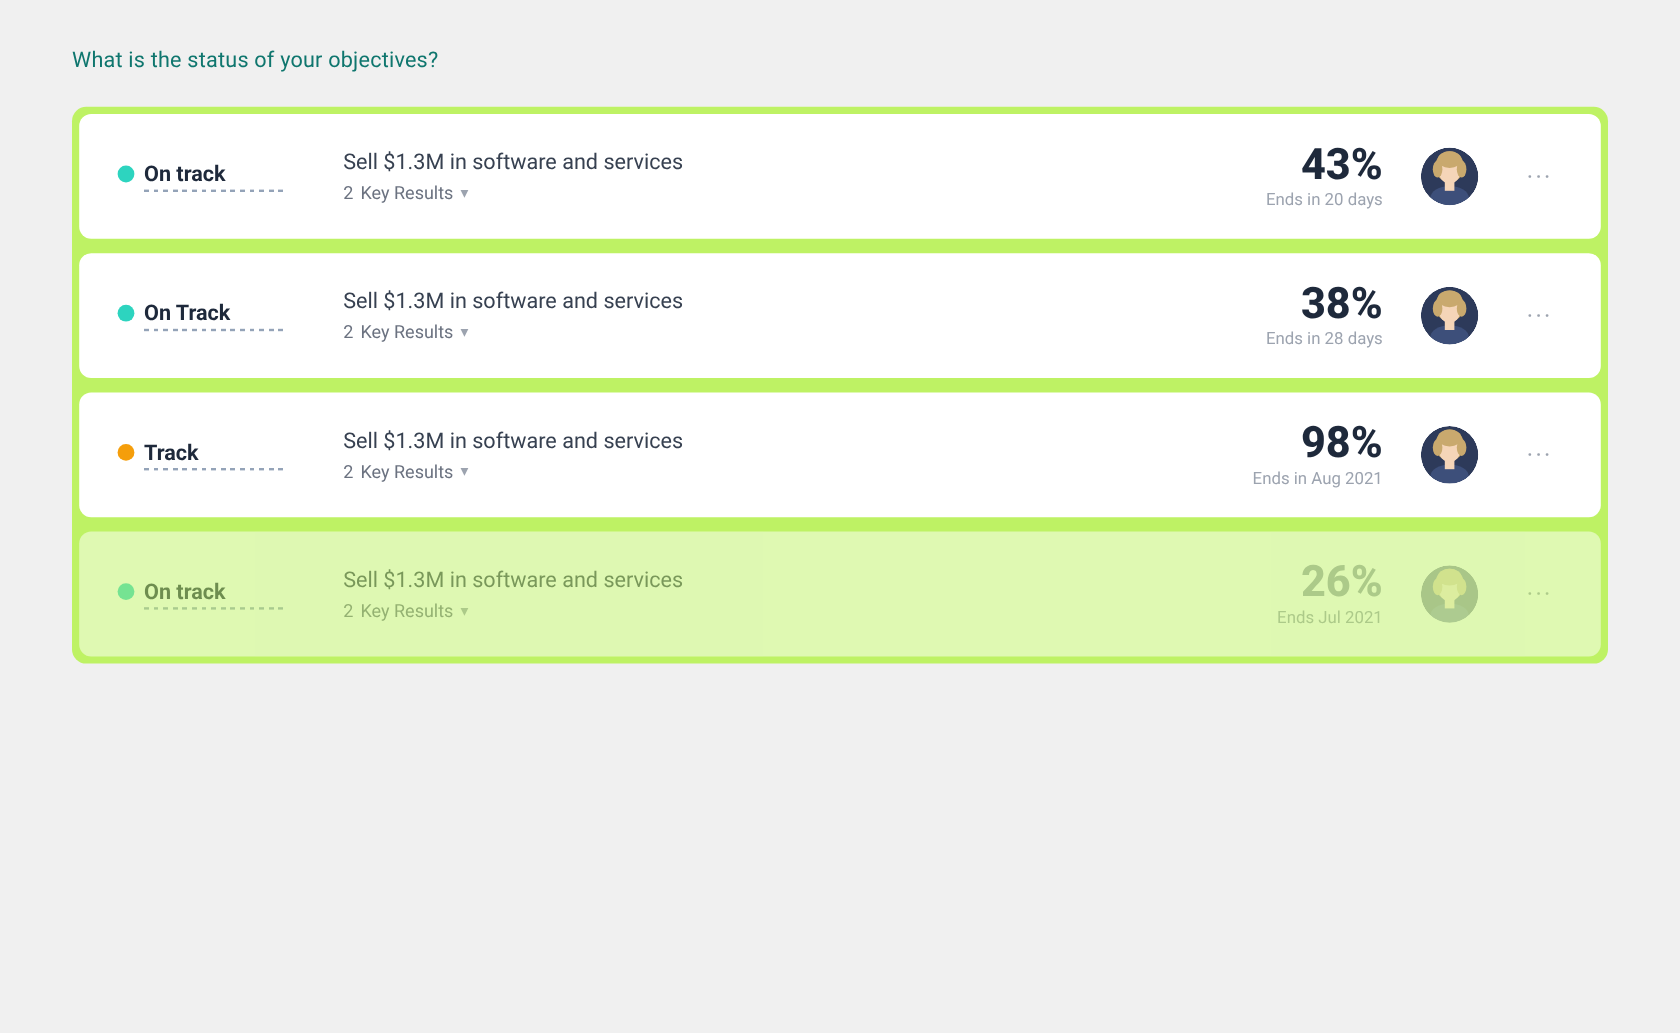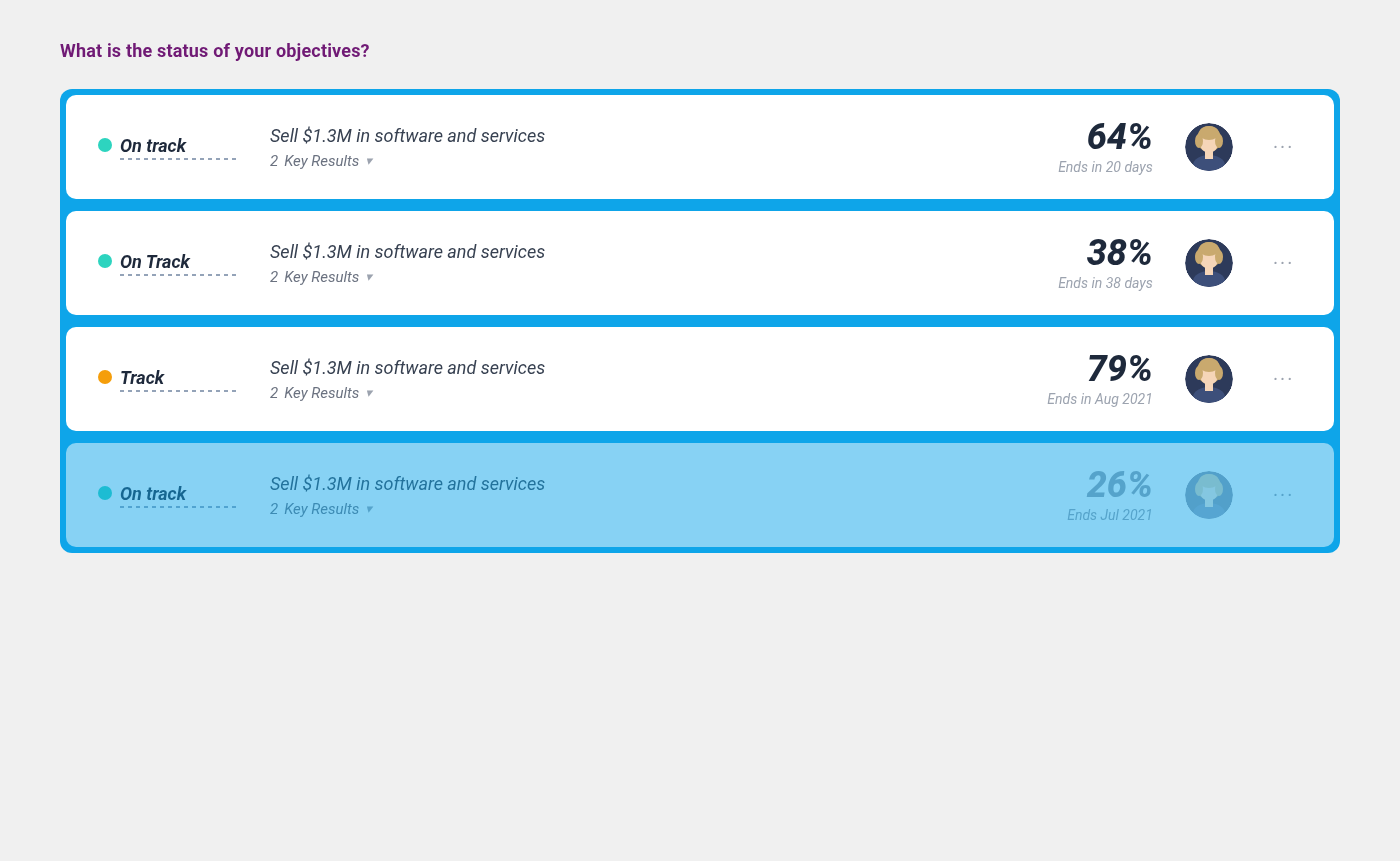--- a/index.html
+++ b/index.html
@@ -17,35 +17,34 @@
       justify-content: center;
       padding: 40px 60px;
     }
 
     .page-container {
       width: 100%;
       max-width: 1280px;
     }
 
     .page-title {
-      color: #701a75;
+      color: #0f766e;
       font-size: 18px;
-      font-weight: 700;
+      font-weight: 400;
       margin-bottom: 28px;
       letter-spacing: 0.01em;
     }
 
     .objectives-list {
       display: flex;
       flex-direction: column;
       gap: 0;
-      background: #0ea5e9;
+      background: #bef264;
       border-radius: 12px;
       overflow: hidden;
-      font-style: italic;
     }
 
     .objective-card {
       background: #ffffff;
       margin: 6px;
       border-radius: 10px;
       padding: 24px 32px;
       display: flex;
       align-items: center;
       gap: 32px;
@@ -101,20 +100,21 @@
       margin-top: 2px;
       margin-left: 22px;
       width: calc(100% - 22px);
     }
 
     .objective-info {
       flex: 1;
       display: flex;
       flex-direction: column;
       gap: 6px;
+      margin-left: 16px;
     }
 
     .objective-title {
       font-size: 18px;
       color: #374151;
       font-weight: 400;
     }
 
     .key-results-row {
       display: flex;
@@ -200,21 +200,21 @@
     <div class="objective-info">
       <span class="objective-title">Sell $1.3M in software and services</span>
       <div class="key-results-row">
         <span class="key-results-count">2</span>
         <span class="key-results-label">Key Results</span>
         <span class="chevron-icon">▾</span>
       </div>
     </div>
 
     <div class="progress-section">
-      <span class="progress-percent">64%</span>
+      <span class="progress-percent">43%</span>
       <span class="ends-text">Ends in 20 days</span>
     </div>
 
     <div class="avatar-face">
       <svg width="48" height="48" viewBox="0 0 48 48" xmlns="http://www.w3.org/2000/svg" style="border-radius:50%;opacity:1">
     <circle cx="24" cy="24" r="24" fill="#2d3a5a"></circle>
 
     <ellipse cx="24" cy="16" rx="12" ry="13" fill="#c9a96e"></ellipse>
 
     <ellipse cx="24" cy="20" rx="9" ry="10" fill="#f5d5b8"></ellipse>
@@ -245,21 +245,21 @@
       <span class="objective-title">Sell $1.3M in software and services</span>
       <div class="key-results-row">
         <span class="key-results-count">2</span>
         <span class="key-results-label">Key Results</span>
         <span class="chevron-icon">▾</span>
       </div>
     </div>
 
     <div class="progress-section">
       <span class="progress-percent">38%</span>
-      <span class="ends-text">Ends in 38 days</span>
+      <span class="ends-text">Ends in 28 days</span>
     </div>
 
     <div class="avatar-face">
       <svg width="48" height="48" viewBox="0 0 48 48" xmlns="http://www.w3.org/2000/svg" style="border-radius:50%;opacity:1">
     <circle cx="24" cy="24" r="24" fill="#2d3a5a"></circle>
 
     <ellipse cx="24" cy="16" rx="12" ry="13" fill="#c9a96e"></ellipse>
 
     <ellipse cx="24" cy="20" rx="9" ry="10" fill="#f5d5b8"></ellipse>
 
@@ -288,21 +288,21 @@
     <div class="objective-info">
       <span class="objective-title">Sell $1.3M in software and services</span>
       <div class="key-results-row">
         <span class="key-results-count">2</span>
         <span class="key-results-label">Key Results</span>
         <span class="chevron-icon">▾</span>
       </div>
     </div>
 
     <div class="progress-section">
-      <span class="progress-percent">79%</span>
+      <span class="progress-percent">98%</span>
       <span class="ends-text">Ends in Aug 2021</span>
     </div>
 
     <div class="avatar-face">
       <svg width="48" height="48" viewBox="0 0 48 48" xmlns="http://www.w3.org/2000/svg" style="border-radius:50%;opacity:1">
     <circle cx="24" cy="24" r="24" fill="#2d3a5a"></circle>
 
     <ellipse cx="24" cy="16" rx="12" ry="13" fill="#c9a96e"></ellipse>
 
     <ellipse cx="24" cy="20" rx="9" ry="10" fill="#f5d5b8"></ellipse>

